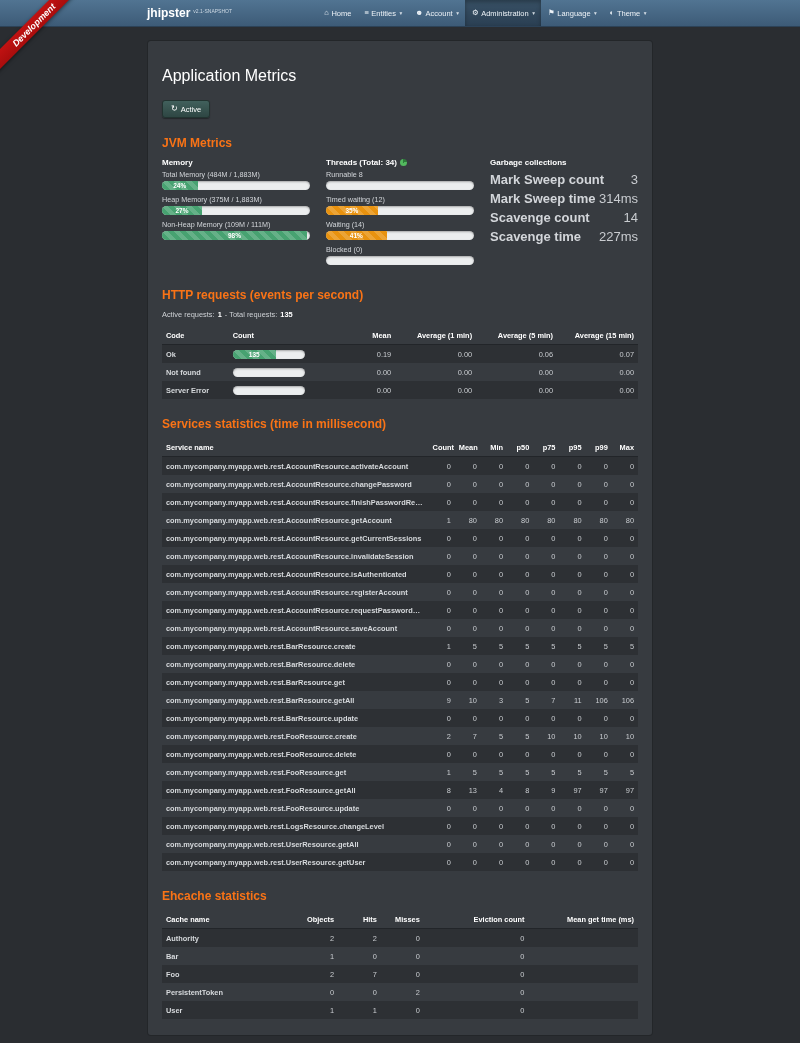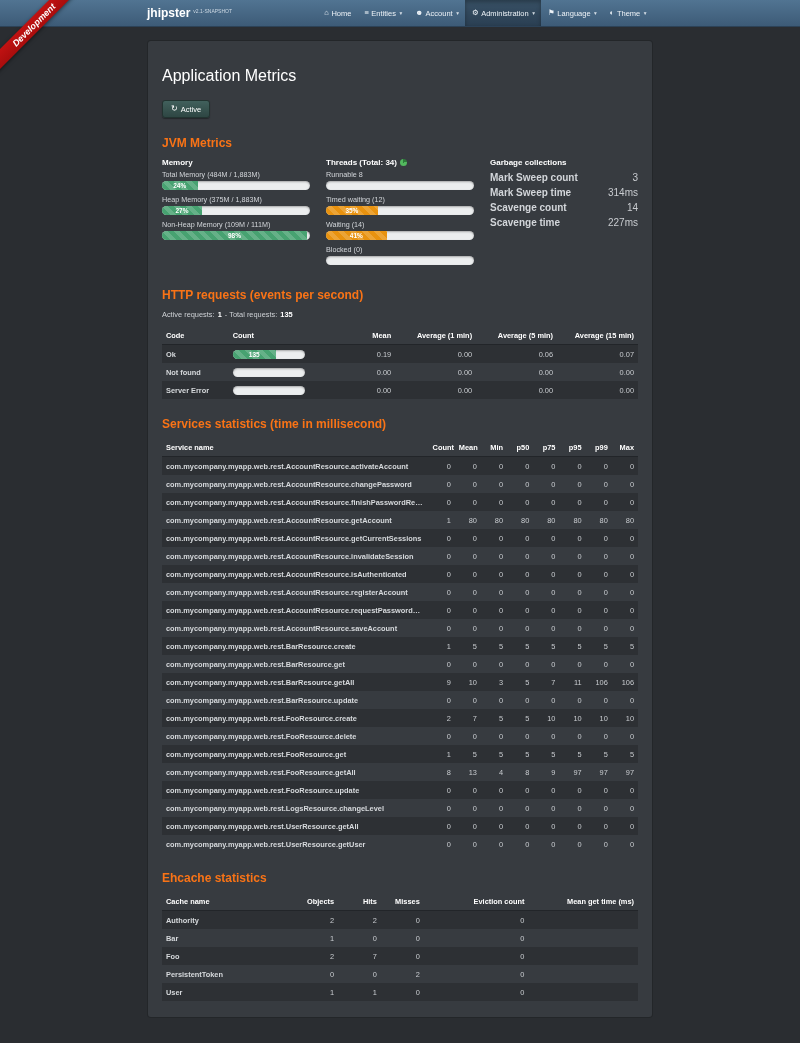--- a/index.html
+++ b/index.html
@@ -43,21 +43,21 @@
   .jvm-grid{display:grid;grid-template-columns:1fr 1fr 1fr;column-gap:16px;}
   .col-title{font-size:8px;font-weight:bold;color:#fff;margin-bottom:3px;display:flex;align-items:center;gap:3px;}
   .pie-icon{width:7px;height:7px;border-radius:50%;background:conic-gradient(#2d7a3a 0 25%,#52b85e 0);display:inline-block;}
   .bar-label{font-size:7.2px;font-weight:normal;color:#d3d6da;margin:0 0 2px;}
   .progress{height:9px;background:#eceeef;border-radius:5px;overflow:hidden;box-shadow:inset 0 1px 2px rgba(0,0,0,.3);margin-bottom:5px;}
   .progress-sm{width:72px;margin:0;}
   .bar{height:100%;color:#fff;font-size:6.5px;line-height:9.5px;text-align:center;font-weight:bold;}
   .bar-success{background-color:var(--success);}
   .bar-warning{background-color:var(--warning);}
   .bar-success,.bar-warning{background-image:linear-gradient(45deg,rgba(255,255,255,.16) 25%,transparent 25%,transparent 50%,rgba(255,255,255,.16) 50%,rgba(255,255,255,.16) 75%,transparent 75%,transparent);background-size:12px 12px;}
-  .gc-row{display:flex;justify-content:space-between;font-size:10px;padding:2px 0;text-align:right;}
+  .gc-row{display:flex;justify-content:space-between;font-size:13px;padding:2px 0;text-align:right;}
   .gc-label{font-weight:bold;color:#d3d6da;}
   .gc-value{color:#c9ccd0;}
   
   table{width:100%;border-collapse:collapse;font-size:7.4px;table-layout:fixed;}
   th{font-weight:bold;color:#fff;text-align:left;padding:4px;border-bottom:1px solid #222529;}
   td{padding:4.5px 4px;color:#c9ccd0;overflow:hidden;white-space:nowrap;text-overflow:ellipsis;}
   th.num,td.num{text-align:right;}
   tbody tr:nth-child(odd){background:rgba(0,0,0,.18);}
   td.name-cell{font-weight:bold;color:#d6d9dc;}
   .http-summary{font-size:7.4px;margin:2px 0 8px;color:#cfd2d6;}
@@ -391,20 +391,31 @@
           <td class="num">1</td>
           <td class="num">5</td>
           <td class="num">5</td>
           <td class="num">5</td>
           <td class="num">5</td>
           <td class="num">5</td>
           <td class="num">5</td>
           <td class="num">5</td>
         </tr>
         <tr>
+          <td class="name-cell">com.mycompany.myapp.web.rest.BarResource.delete</td>
+          <td class="num">0</td>
+          <td class="num">0</td>
+          <td class="num">0</td>
+          <td class="num">0</td>
+          <td class="num">0</td>
+          <td class="num">0</td>
+          <td class="num">0</td>
+          <td class="num">0</td>
+        </tr>
+        <tr>
           <td class="name-cell">com.mycompany.myapp.web.rest.BarResource.get</td>
           <td class="num">0</td>
           <td class="num">0</td>
           <td class="num">0</td>
           <td class="num">0</td>
           <td class="num">0</td>
           <td class="num">0</td>
           <td class="num">0</td>
           <td class="num">0</td>
         </tr>

